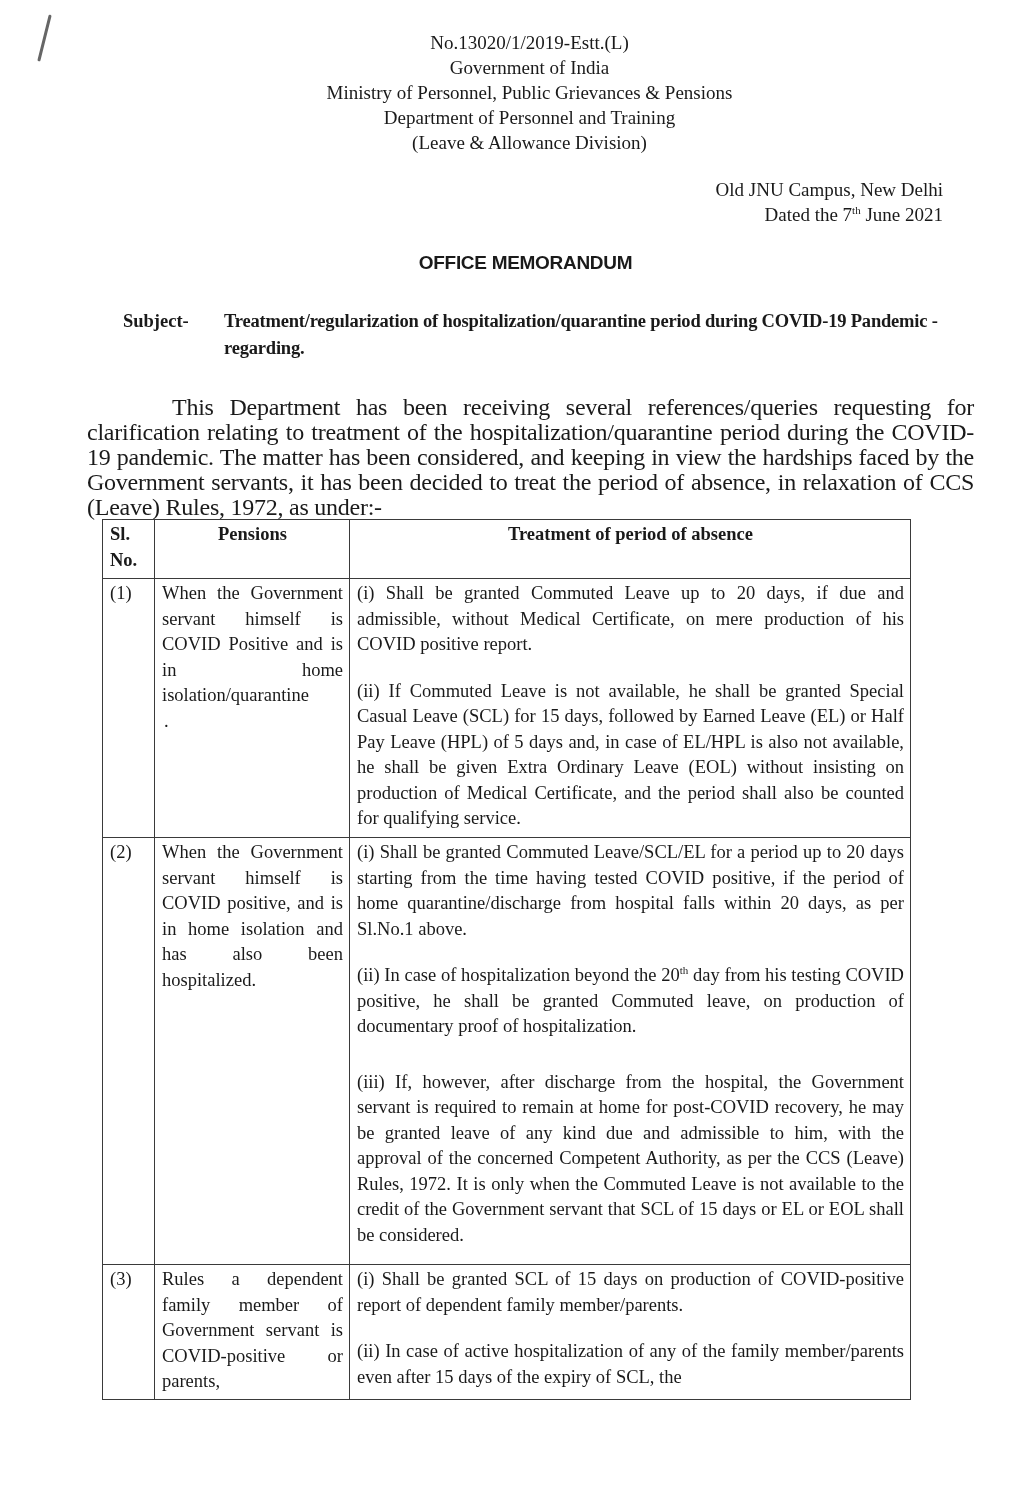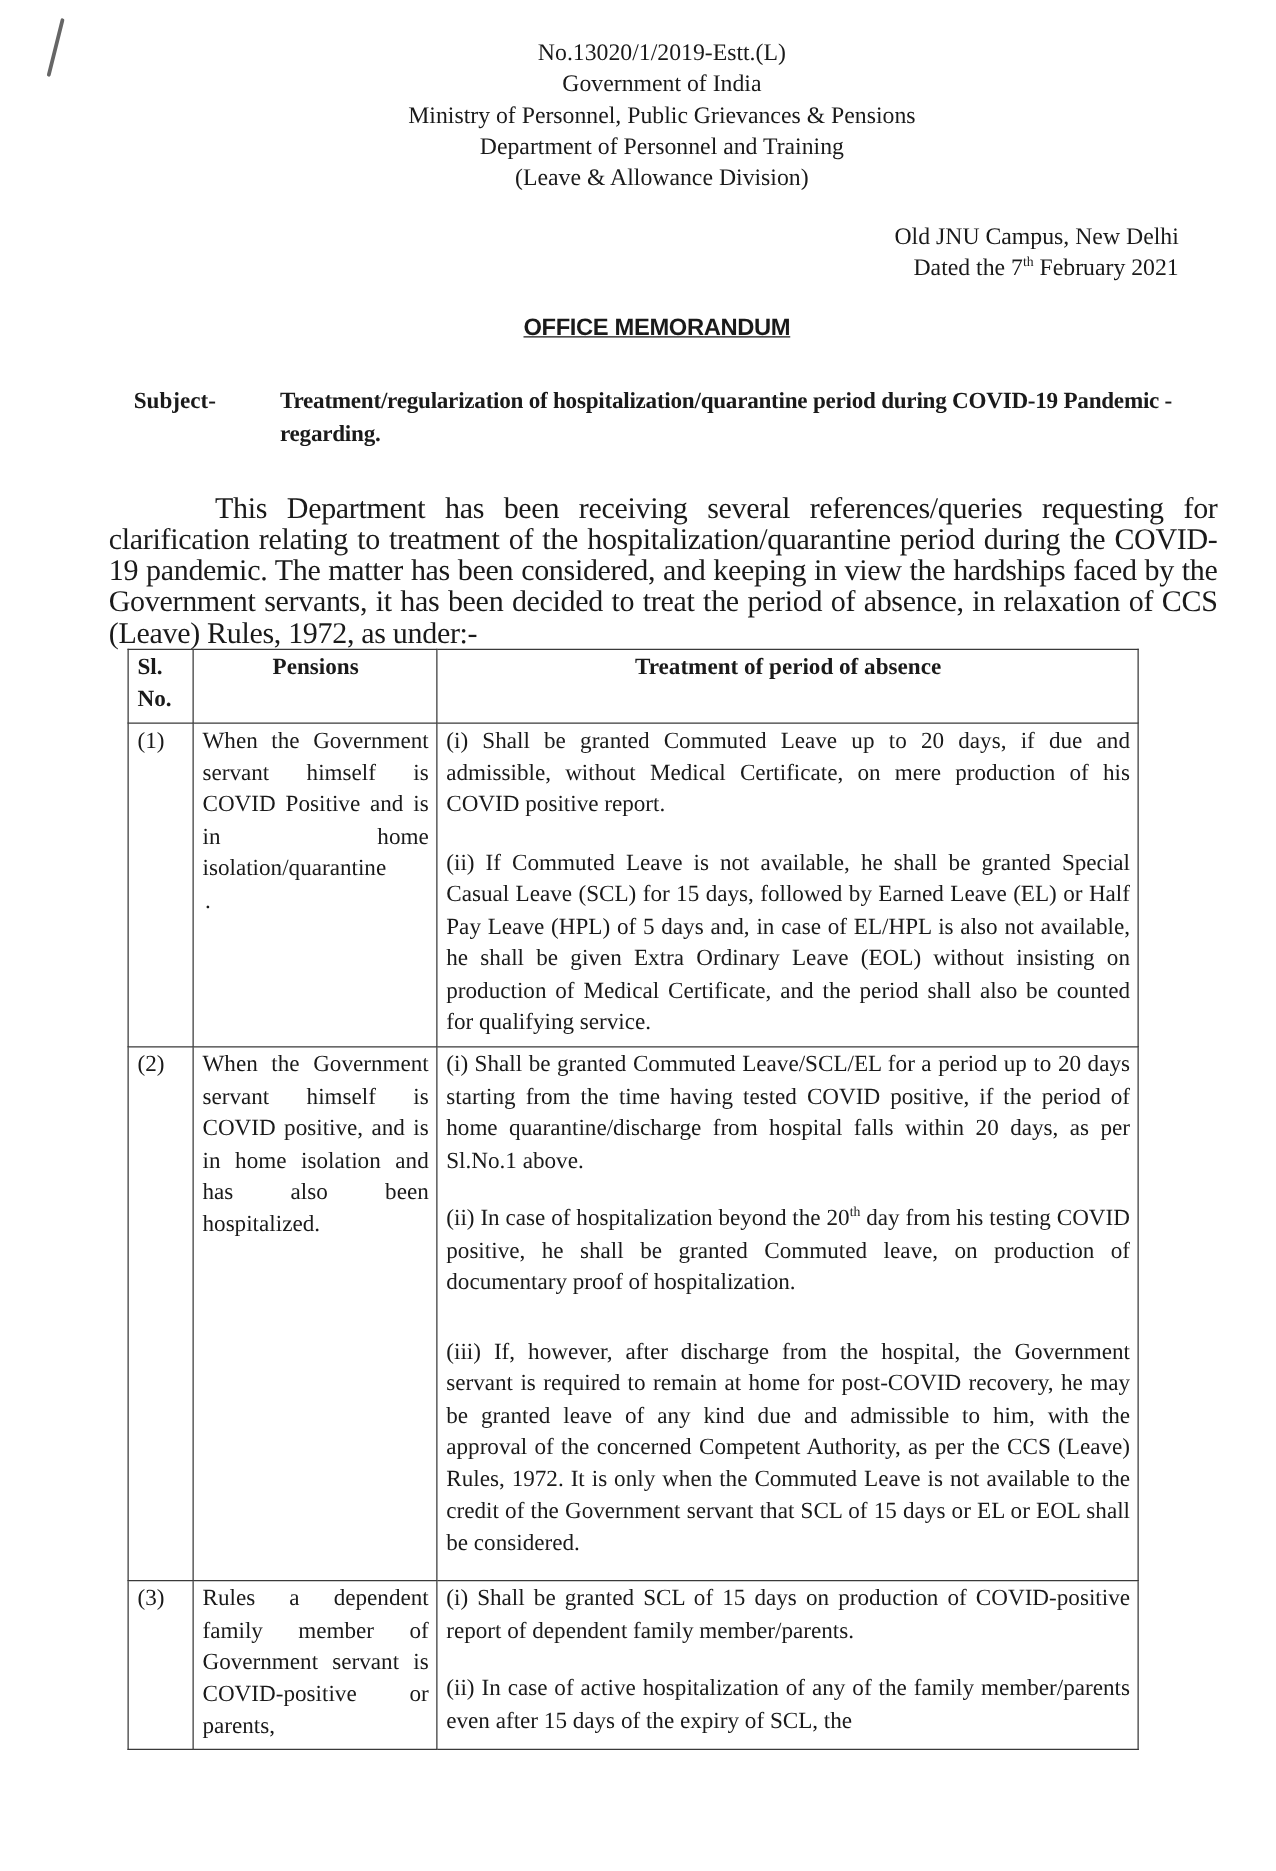--- a/index.html
+++ b/index.html
@@ -17,30 +17,30 @@
       text-align: center; font-size: 19px; line-height: 25px;
     }
     .header-block div { padding-left: 38px; }
     .place-block {
       position: absolute; right: 78px; top: 177px; text-align: right;
       font-size: 19px; line-height: 25px;
     }
     .place-block sup { font-size: 11px; vertical-align: 7px; line-height: 0; }
     .memo-title {
       position: absolute; left: 0; width: 1021px; top: 252px; text-align: center;
-      font-weight: bold; font-size: 19px; text-decoration: underline;
+      font-weight: bold; font-size: 19px; 
       font-family: "Liberation Sans Narrow", "Liberation Sans", sans-serif;
       letter-spacing: -0.3px; padding-left: 30px; box-sizing: border-box;
     }
     .subject {
       position: absolute; left: 107px; top: 308px; width: 870px;
       font-weight: bold; font-size: 18.5px; line-height: 27px;
       font-family: "Liberation Serif", serif;
     }
-    .subject .label { position: absolute; left: 0; top: 0; }
+    .subject .label { position: absolute; left: 16px; top: 0; }
     .subject .text { position: absolute; left: 117px; top: 0; width: 750px; letter-spacing: -0.2px; }
     .intro {
       position: absolute; left: 87px; top: 395px; width: 887px;
       font-size: 24px; line-height: 25px; text-align: justify;
       text-indent: 85px; letter-spacing: -0.25px;
     }
     table.leave-table {
       position: absolute; left: 102px; top: 519px; width: 809px;
       border-collapse: collapse; font-size: 18.5px; line-height: 25.5px;
     }
@@ -72,21 +72,21 @@
 <div class="header-block">
   <div>No.13020/1/2019-Estt.(L)</div>
   <div>Government of India</div>
   <div>Ministry of Personnel, Public Grievances &amp; Pensions</div>
   <div>Department of Personnel and Training</div>
   <div>(Leave &amp; Allowance Division)</div>
 </div>
 
 <div class="place-block">
   <div>Old JNU Campus, New Delhi</div>
-  <div><span>Dated the 7</span><sup>th</sup><span> February 2021</span></div>
+  <div><span>Dated the 7</span><sup>th</sup><span> June 2021</span></div>
 </div>
 
 <div class="memo-title">OFFICE MEMORANDUM</div>
 
 <div class="subject">
   <span class="label">Subject-</span>
   <span class="text">Treatment/regularization of hospitalization/quarantine period during COVID-19 Pandemic - regarding.</span>
 </div>
 
 <div class="intro">This Department has been receiving several references/queries requesting for clarification relating to treatment of the hospitalization/quarantine period during the COVID-19 pandemic.  The matter has been considered, and keeping in view the hardships faced by the Government servants,  it has been decided to treat the period of absence, in relaxation of CCS (Leave) Rules, 1972, as under:-</div>

